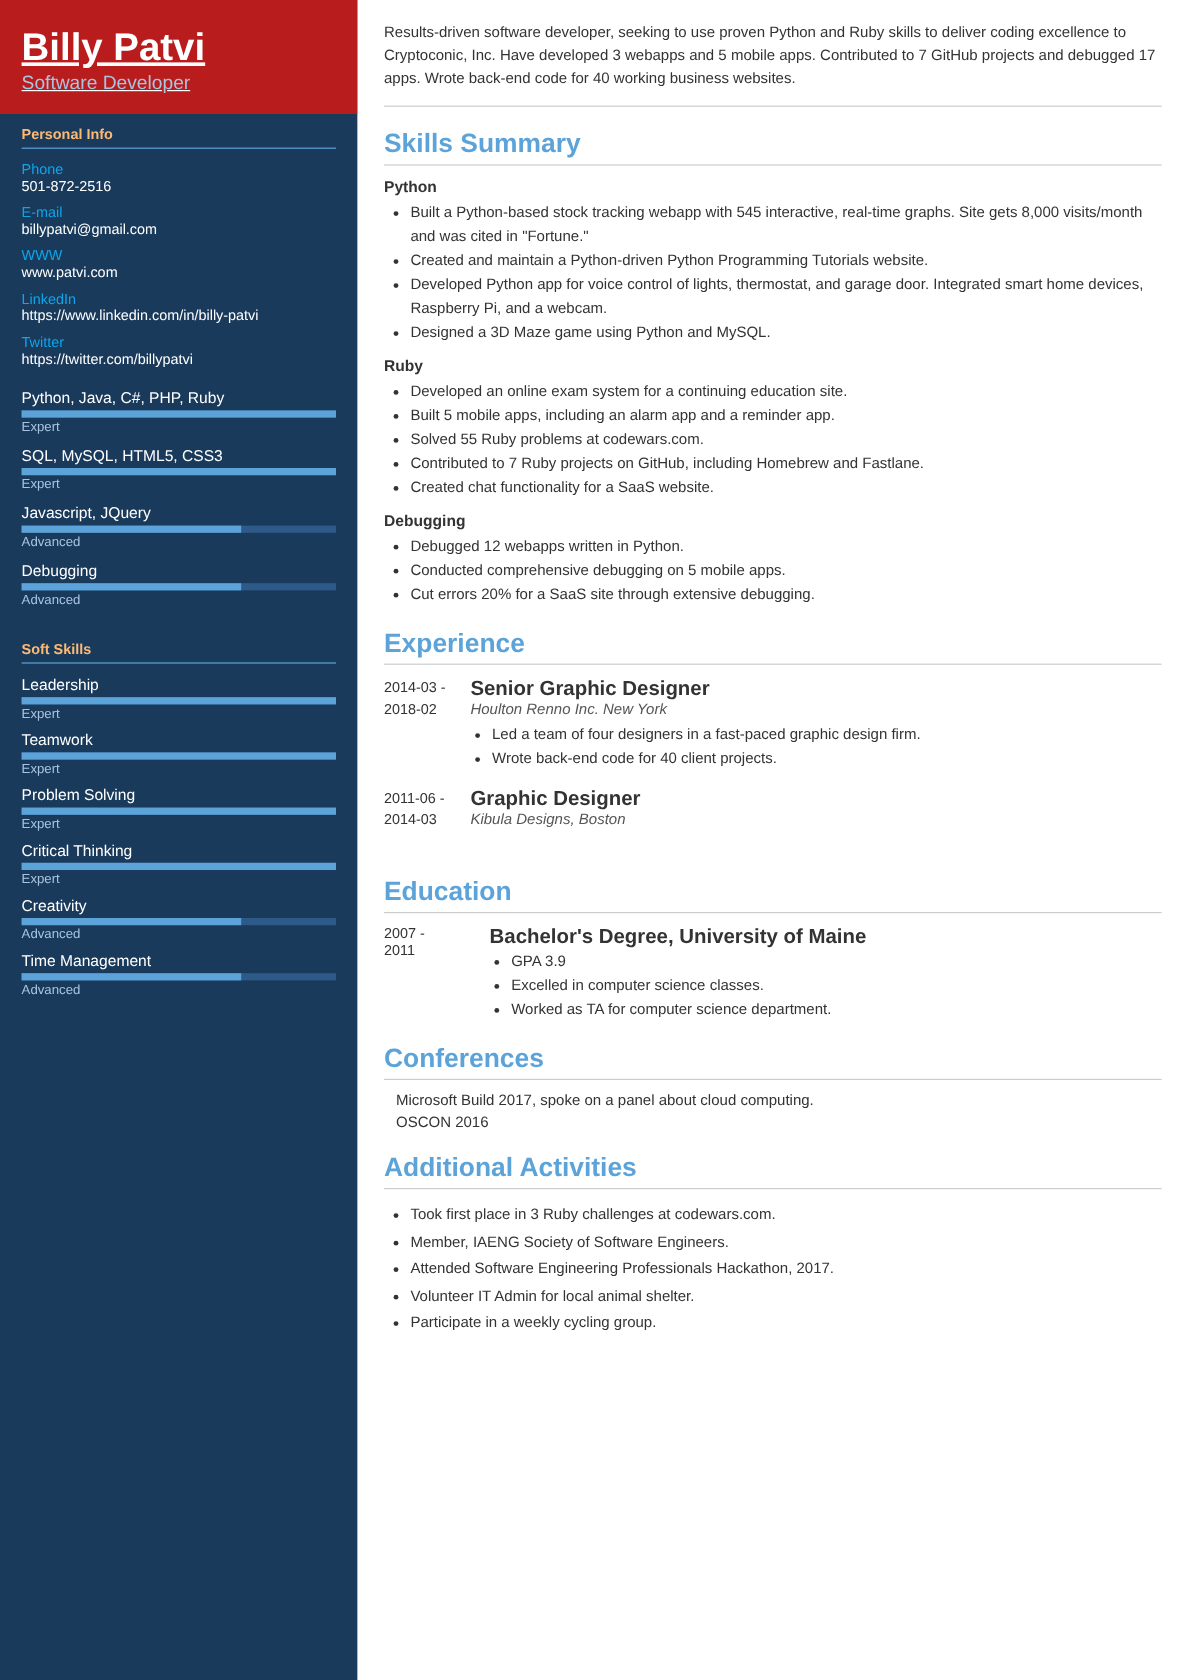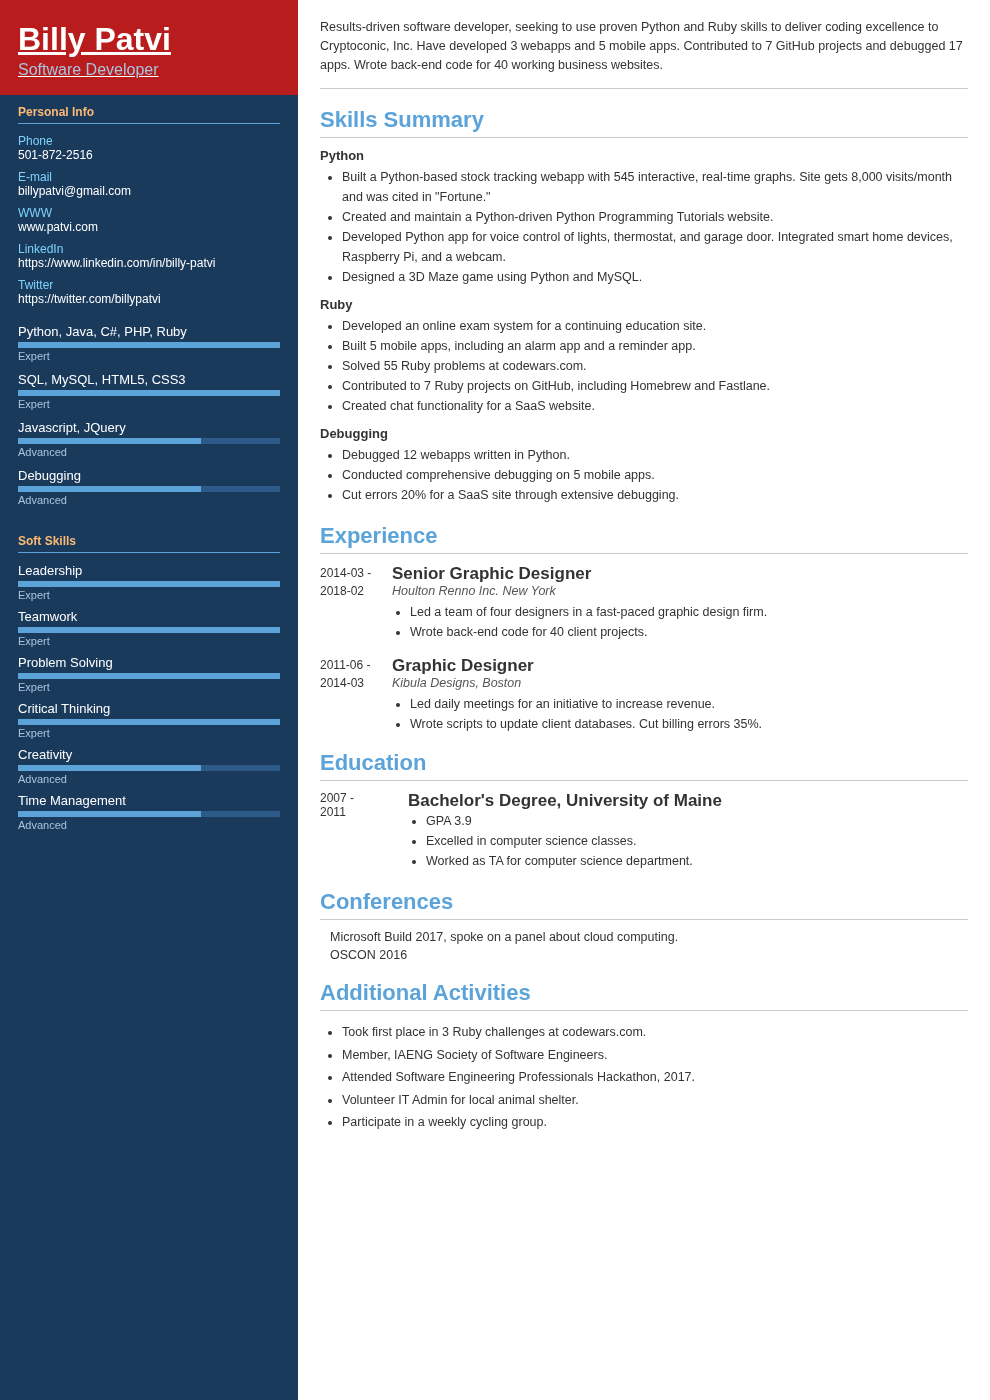--- a/index.html
+++ b/index.html
@@ -44,21 +44,21 @@
       font-size: 12px;
       font-weight: bold;
       color: #fdba74;
       border-bottom: 1px solid #5ba3d9;
       padding-bottom: 4px;
       margin-bottom: 10px;
     }
 
     .info-label {
       font-size: 12px;
-      color: #7dd3fc;
+      color: #0ea5e9;
       margin-top: 8px;
     }
     .info-value {
       font-size: 12px;
       color: #fff;
       word-break: break-all;
     }
 
     
     .skill-item {
@@ -135,21 +135,21 @@
       list-style: disc;
       padding-left: 22px;
       color: #333;
       font-size: 12.5px;
       line-height: 1.6;
       margin-bottom: 10px;
     }
 
     
     .exp-section {
-      margin-bottom: 16px;
+      margin-bottom: 36px;
     }
     .exp-entry {
       display: flex;
       margin-bottom: 14px;
     }
     .exp-dates {
       min-width: 72px;
       font-size: 12px;
       color: #333;
       line-height: 1.5;
@@ -375,24 +375,20 @@
               <li>Wrote back-end code for 40 client projects.</li>
             </ul>
           </div>
         </div>
         <div class="exp-entry">
           <div class="exp-dates" style="white-space: pre-line;">2011-06 -
 2014-03</div>
           <div class="exp-right">
             <div class="exp-job-title">Graphic Designer</div>
             <div class="exp-company">Kibula Designs, Boston</div>
-            <ul class="exp-list">
-              <li>Led daily meetings for an initiative to increase revenue.</li>
-              <li>Wrote scripts to update client databases. Cut billing errors 35%.</li>
-            </ul>
           </div>
         </div>
       </div>
   </div>
 
   <div class="edu-section">
     <div class="section-title">Education</div>
     <div id="education-entries">
         <div class="edu-entry">
           <div class="edu-dates" style="white-space: pre-line;">2007 -

